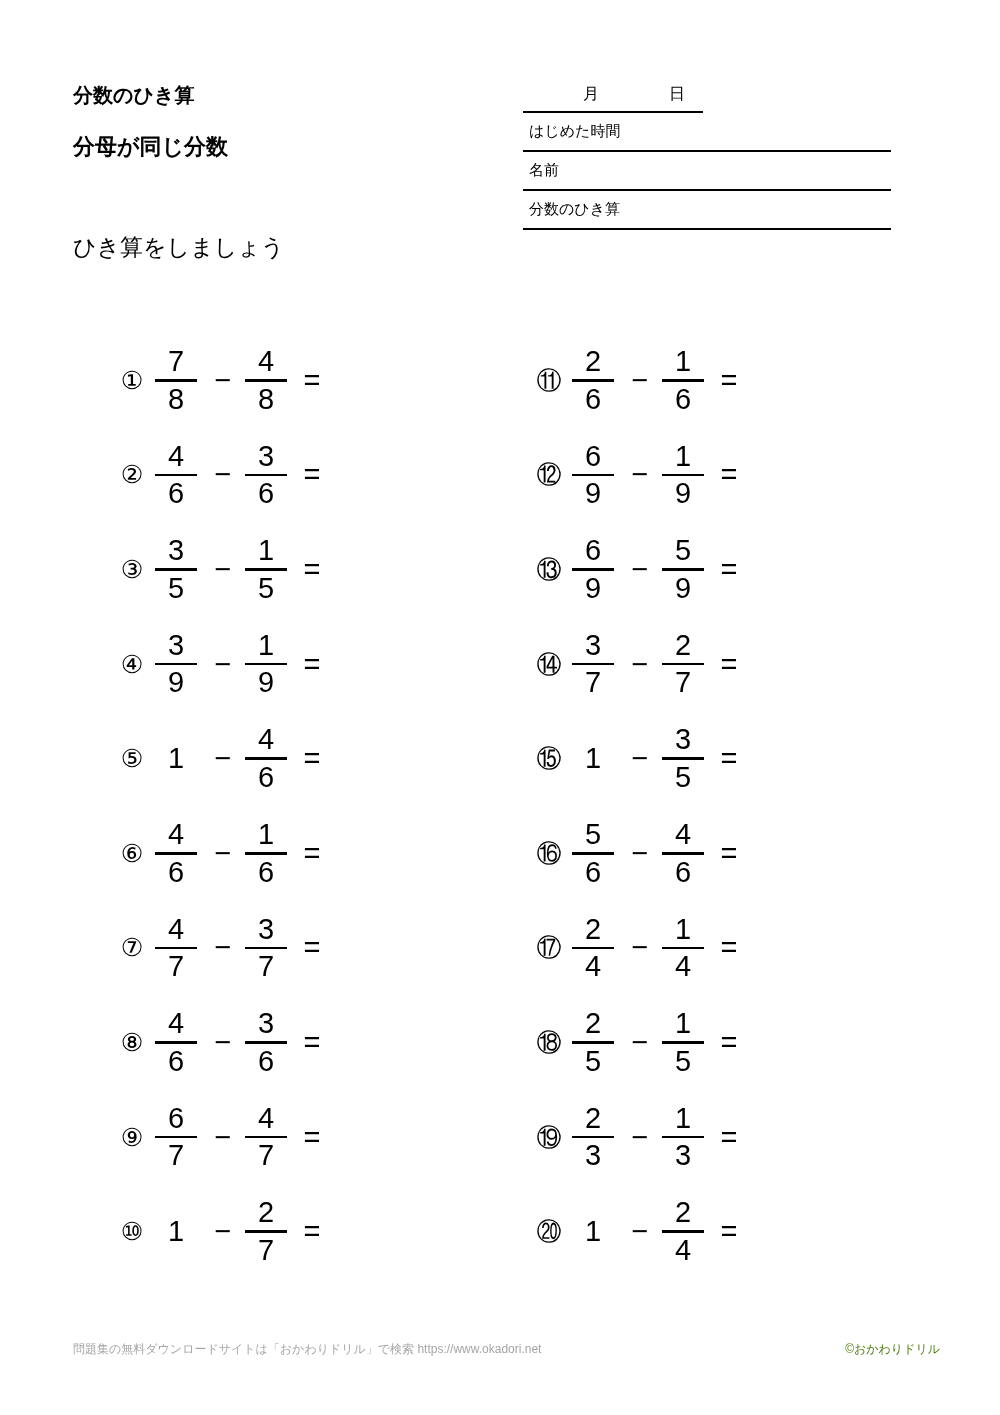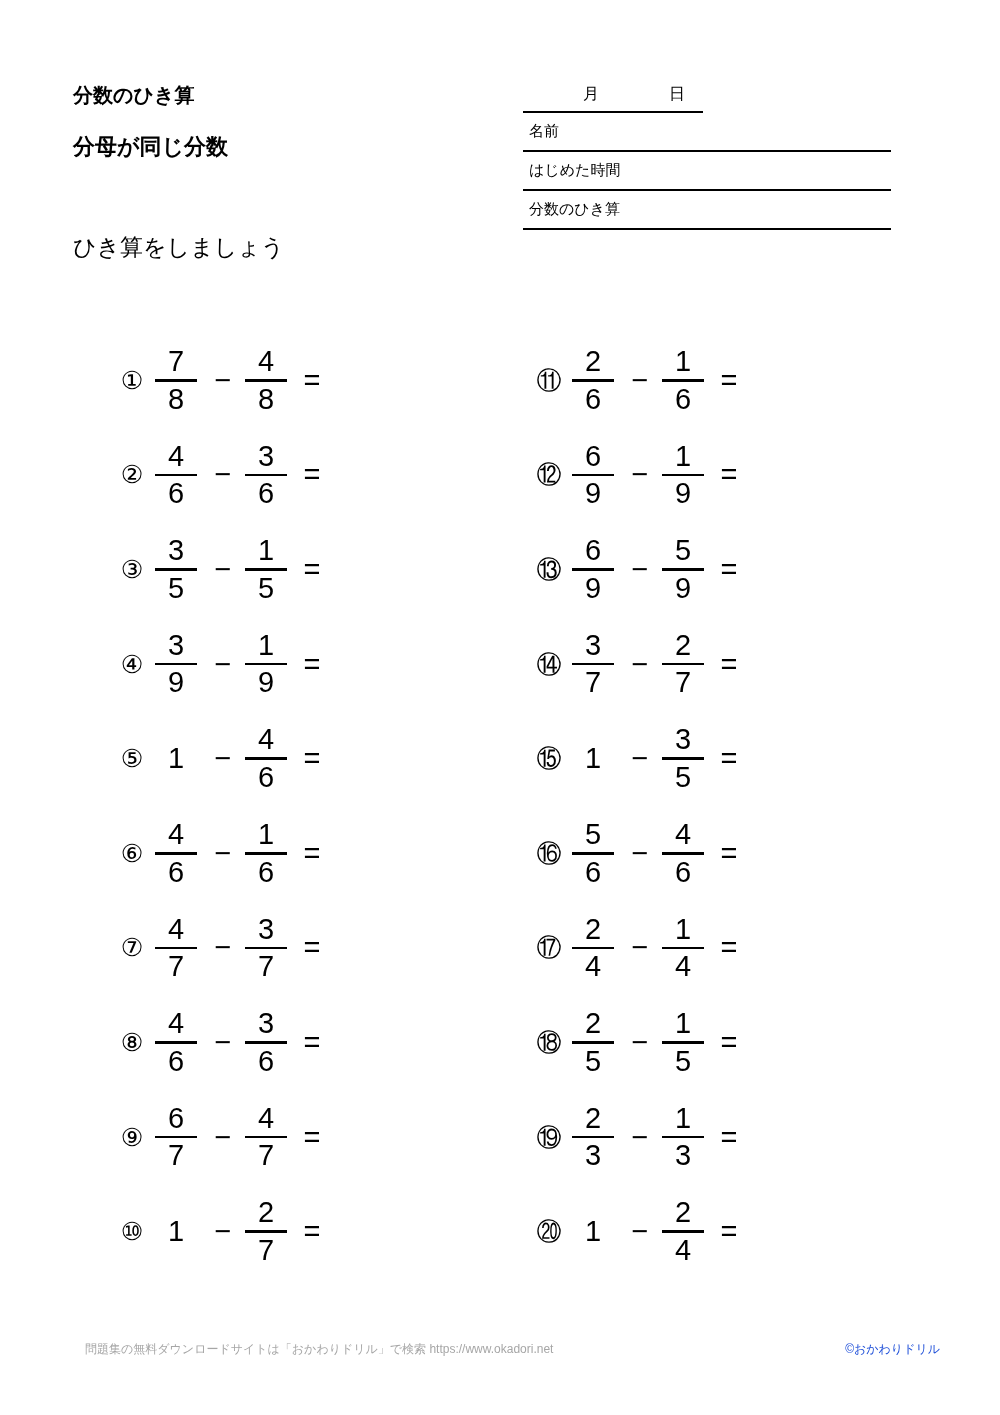--- a/index.html
+++ b/index.html
@@ -28,40 +28,40 @@
         font-family:"DejaVu Sans","Liberation Sans",sans-serif;}
   .operand{width:56px;display:flex;justify-content:center;}
   .operand-a{margin-left:-6px;}
   .operand-b{margin-left:-2px;}
   .frac{display:flex;flex-direction:column;align-items:center;}
   .fn,.fd,.whole{font-size:29px;line-height:31px;text-align:center;}
   .fbar{width:42px;height:2.5px;background:#000;margin:2px 0;}
   .op{width:34px;margin-left:2px;text-align:center;font-size:29px;}
   .eq{width:30px;margin-left:3px;text-align:center;font-size:29px;}
   
-  .footer-left{left:73px;top:1341px;font-size:12px;color:#a6a6a6;margin-left:12px;}
-  .footer-right{right:60px;top:1341px;font-size:12px;color:#1d4ed8;}
+  .footer-left{left:73px;top:1341px;font-size:12px;color:#a6a6a6;}
+  .footer-right{right:60px;top:1341px;font-size:12px;color:#4d7c0f;}
 </style>
 </head>
 <body>
 
 <h1 class="abs title">分数のひき算</h1>
 <h2 class="abs subtitle">分母が同じ分数</h2>
 <div class="abs instruction">ひき算をしましょう</div>
 
 <div class="abs form">
   <div class="date-row">
     <span class="month">月</span>
     <span class="day">日</span>
   </div>
   <div class="form-row">
+    <span>はじめた時間</span>
+  </div>
+  <div class="form-row">
     <span>名前</span>
-  </div>
-  <div class="form-row">
-    <span>はじめた時間</span>
   </div>
   <div class="form-row">
     <span>分数のひき算</span>
   </div>
 </div>
 
 <div class="col col-left" id="col-left">
   <div class="prob">
     <span class="pnum">①</span>
     <span class="operand operand-a">

